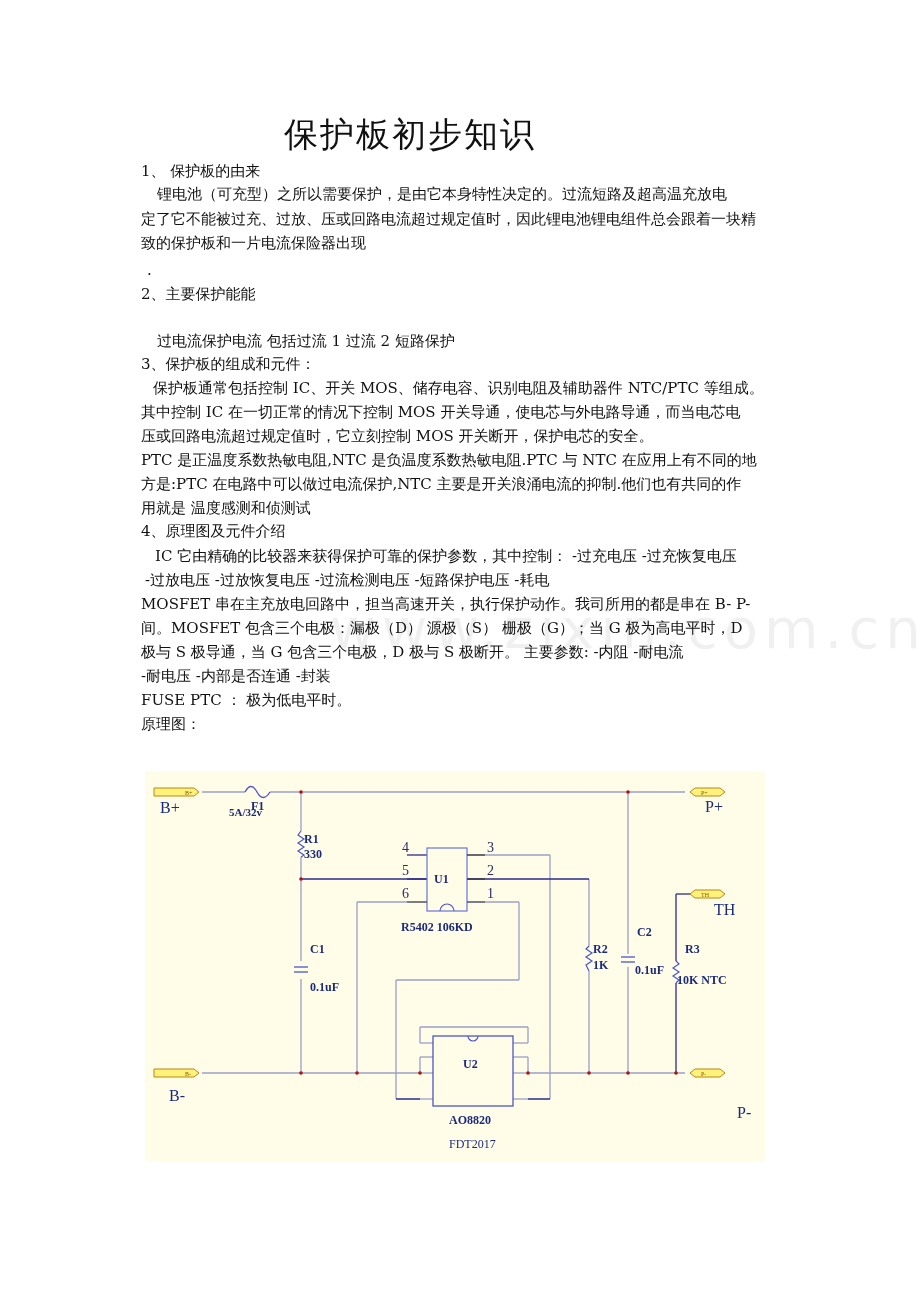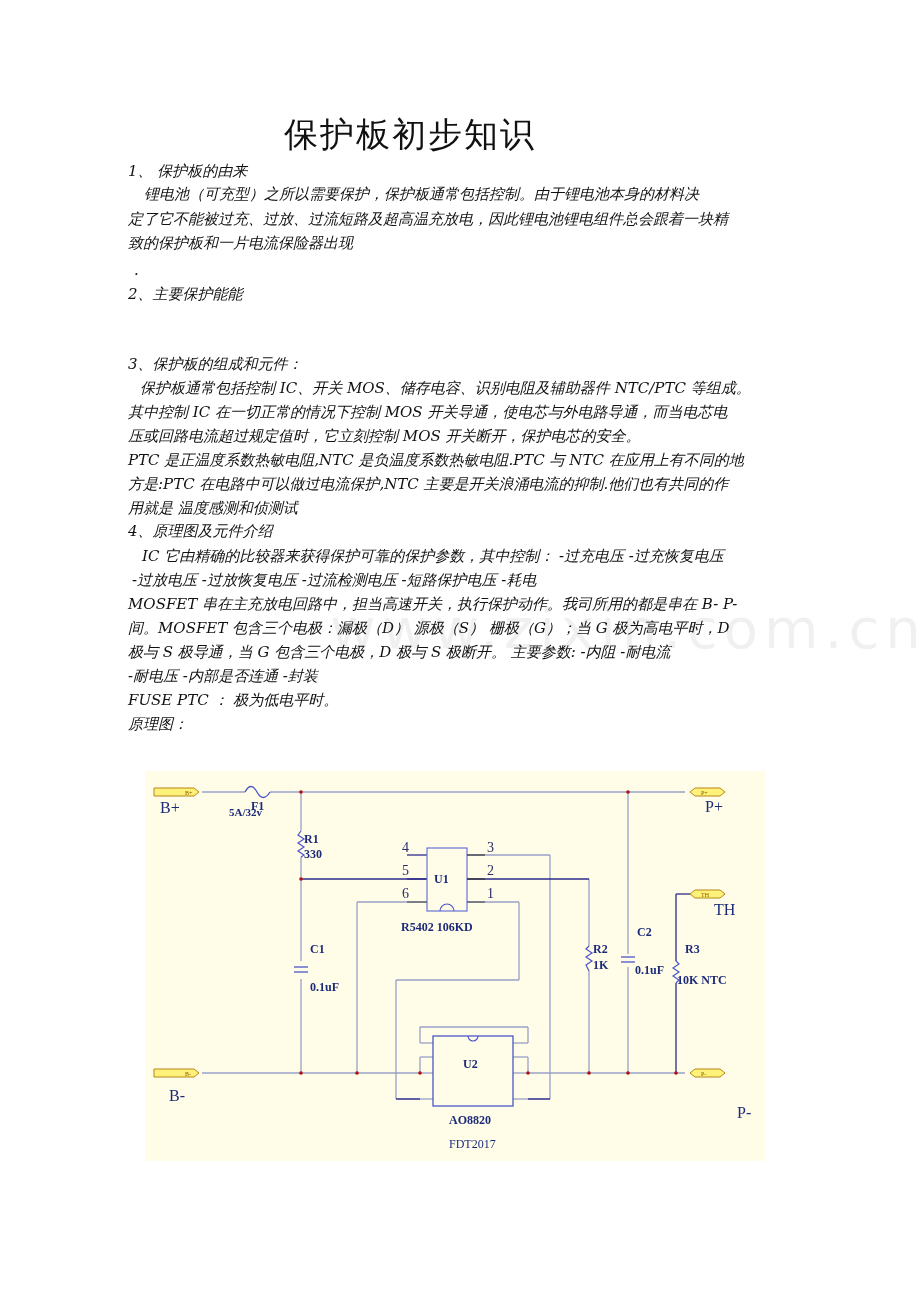--- a/index.html
+++ b/index.html
@@ -1,39 +1,40 @@
 <!DOCTYPE html>
 <html><head>
 <meta charset="utf-8">
 <style>
   html, body { margin:0; padding:0; background:#ffffff; }
   body { width:920px; height:1302px; position:relative; overflow:hidden;
          font-family:"DejaVu Serif","Liberation Serif",serif; color:#111; }
   .page { position:absolute; left:0; top:0; width:916px; height:1302px; }
   .title { position:absolute; left:0; width:820px; top:112px; text-align:center;
            font-size:34px; letter-spacing:2px; font-weight:normal; }
-  .line { position:absolute; left:128px; width:650px; font-size:15px; line-height:22px; white-space:nowrap;font-style:italic; }
+  .line { position:absolute; left:141px; width:650px; font-size:15px; line-height:22px; white-space:nowrap; }
   .indent1 { padding-left:16px; }
   .watermark { position:absolute; left:330px; top:596px; font-family:"DejaVu Sans",sans-serif;
                font-size:56px; color:rgba(0,0,0,0.06); letter-spacing:6px; pointer-events:none; }
   .schematic { position:absolute; left:145px; top:771px; width:620px; height:390px; background:#fffde8; }
   svg text { font-family:"Liberation Serif","DejaVu Serif",serif; }
 </style>
 </head>
 <body>
 
 <div class="page">
   <div class="title">保护板初步知识</div>
 
   <div class="line" style="top:160px">1、 保护板的由来</div>
-  <div class="line indent1" style="top:183px">锂电池（可充型）之所以需要保护，保护板通常包括控制。由于锂电池本身的材料决</div>
-  <div class="line" style="top:208px">定了它不能被过充、过放、过流短路及超高温充放电，因此锂电池锂电组件总会跟着一块精</div>
+  <div class="line indent1" style="top:183px">锂电池（可充型）之所以需要保护，是由它本身特性决定的。过流短路及超高温充放电</div>
+  <div class="line" style="top:208px">定了它不能被过充、过放、压或回路电流超过规定值时，因此锂电池锂电组件总会跟着一块精</div>
   <div class="line" style="top:232px">致的保护板和一片电流保险器出现</div>
   <div class="line" style="top:259px;padding-left:6px">.</div>
   <div class="line" style="top:283px">2、主要保护能能</div>
+  <div class="line indent1" style="top:330px">过电流保护电流  包括过流 1   过流 2 短路保护</div>
   <div class="line" style="top:353px">3、保护板的组成和元件：</div>
   <div class="line" style="top:377px;padding-left:12px">保护板通常包括控制 IC、开关 MOS、储存电容、识别电阻及辅助器件 NTC/PTC 等组成。</div>
   <div class="line" style="top:401px">其中控制 IC 在一切正常的情况下控制 MOS 开关导通，使电芯与外电路导通，而当电芯电</div>
   <div class="line" style="top:425px">压或回路电流超过规定值时，它立刻控制 MOS 开关断开，保护电芯的安全。</div>
   <div class="line" style="top:449px">PTC 是正温度系数热敏电阻,NTC 是负温度系数热敏电阻.PTC 与 NTC 在应用上有不同的地</div>
   <div class="line" style="top:473px">方是:PTC 在电路中可以做过电流保护,NTC 主要是开关浪涌电流的抑制.他们也有共同的作</div>
   <div class="line" style="top:497px">用就是 温度感测和侦测试</div>
   <div class="line" style="top:520px">4、原理图及元件介绍</div>
   <div class="line" style="top:545px;padding-left:14px">IC 它由精确的比较器来获得保护可靠的保护参数，其中控制： -过充电压 -过充恢复电压</div>
   <div class="line" style="top:569px;padding-left:4px">-过放电压 -过放恢复电压 -过流检测电压 -短路保护电压 -耗电</div>

